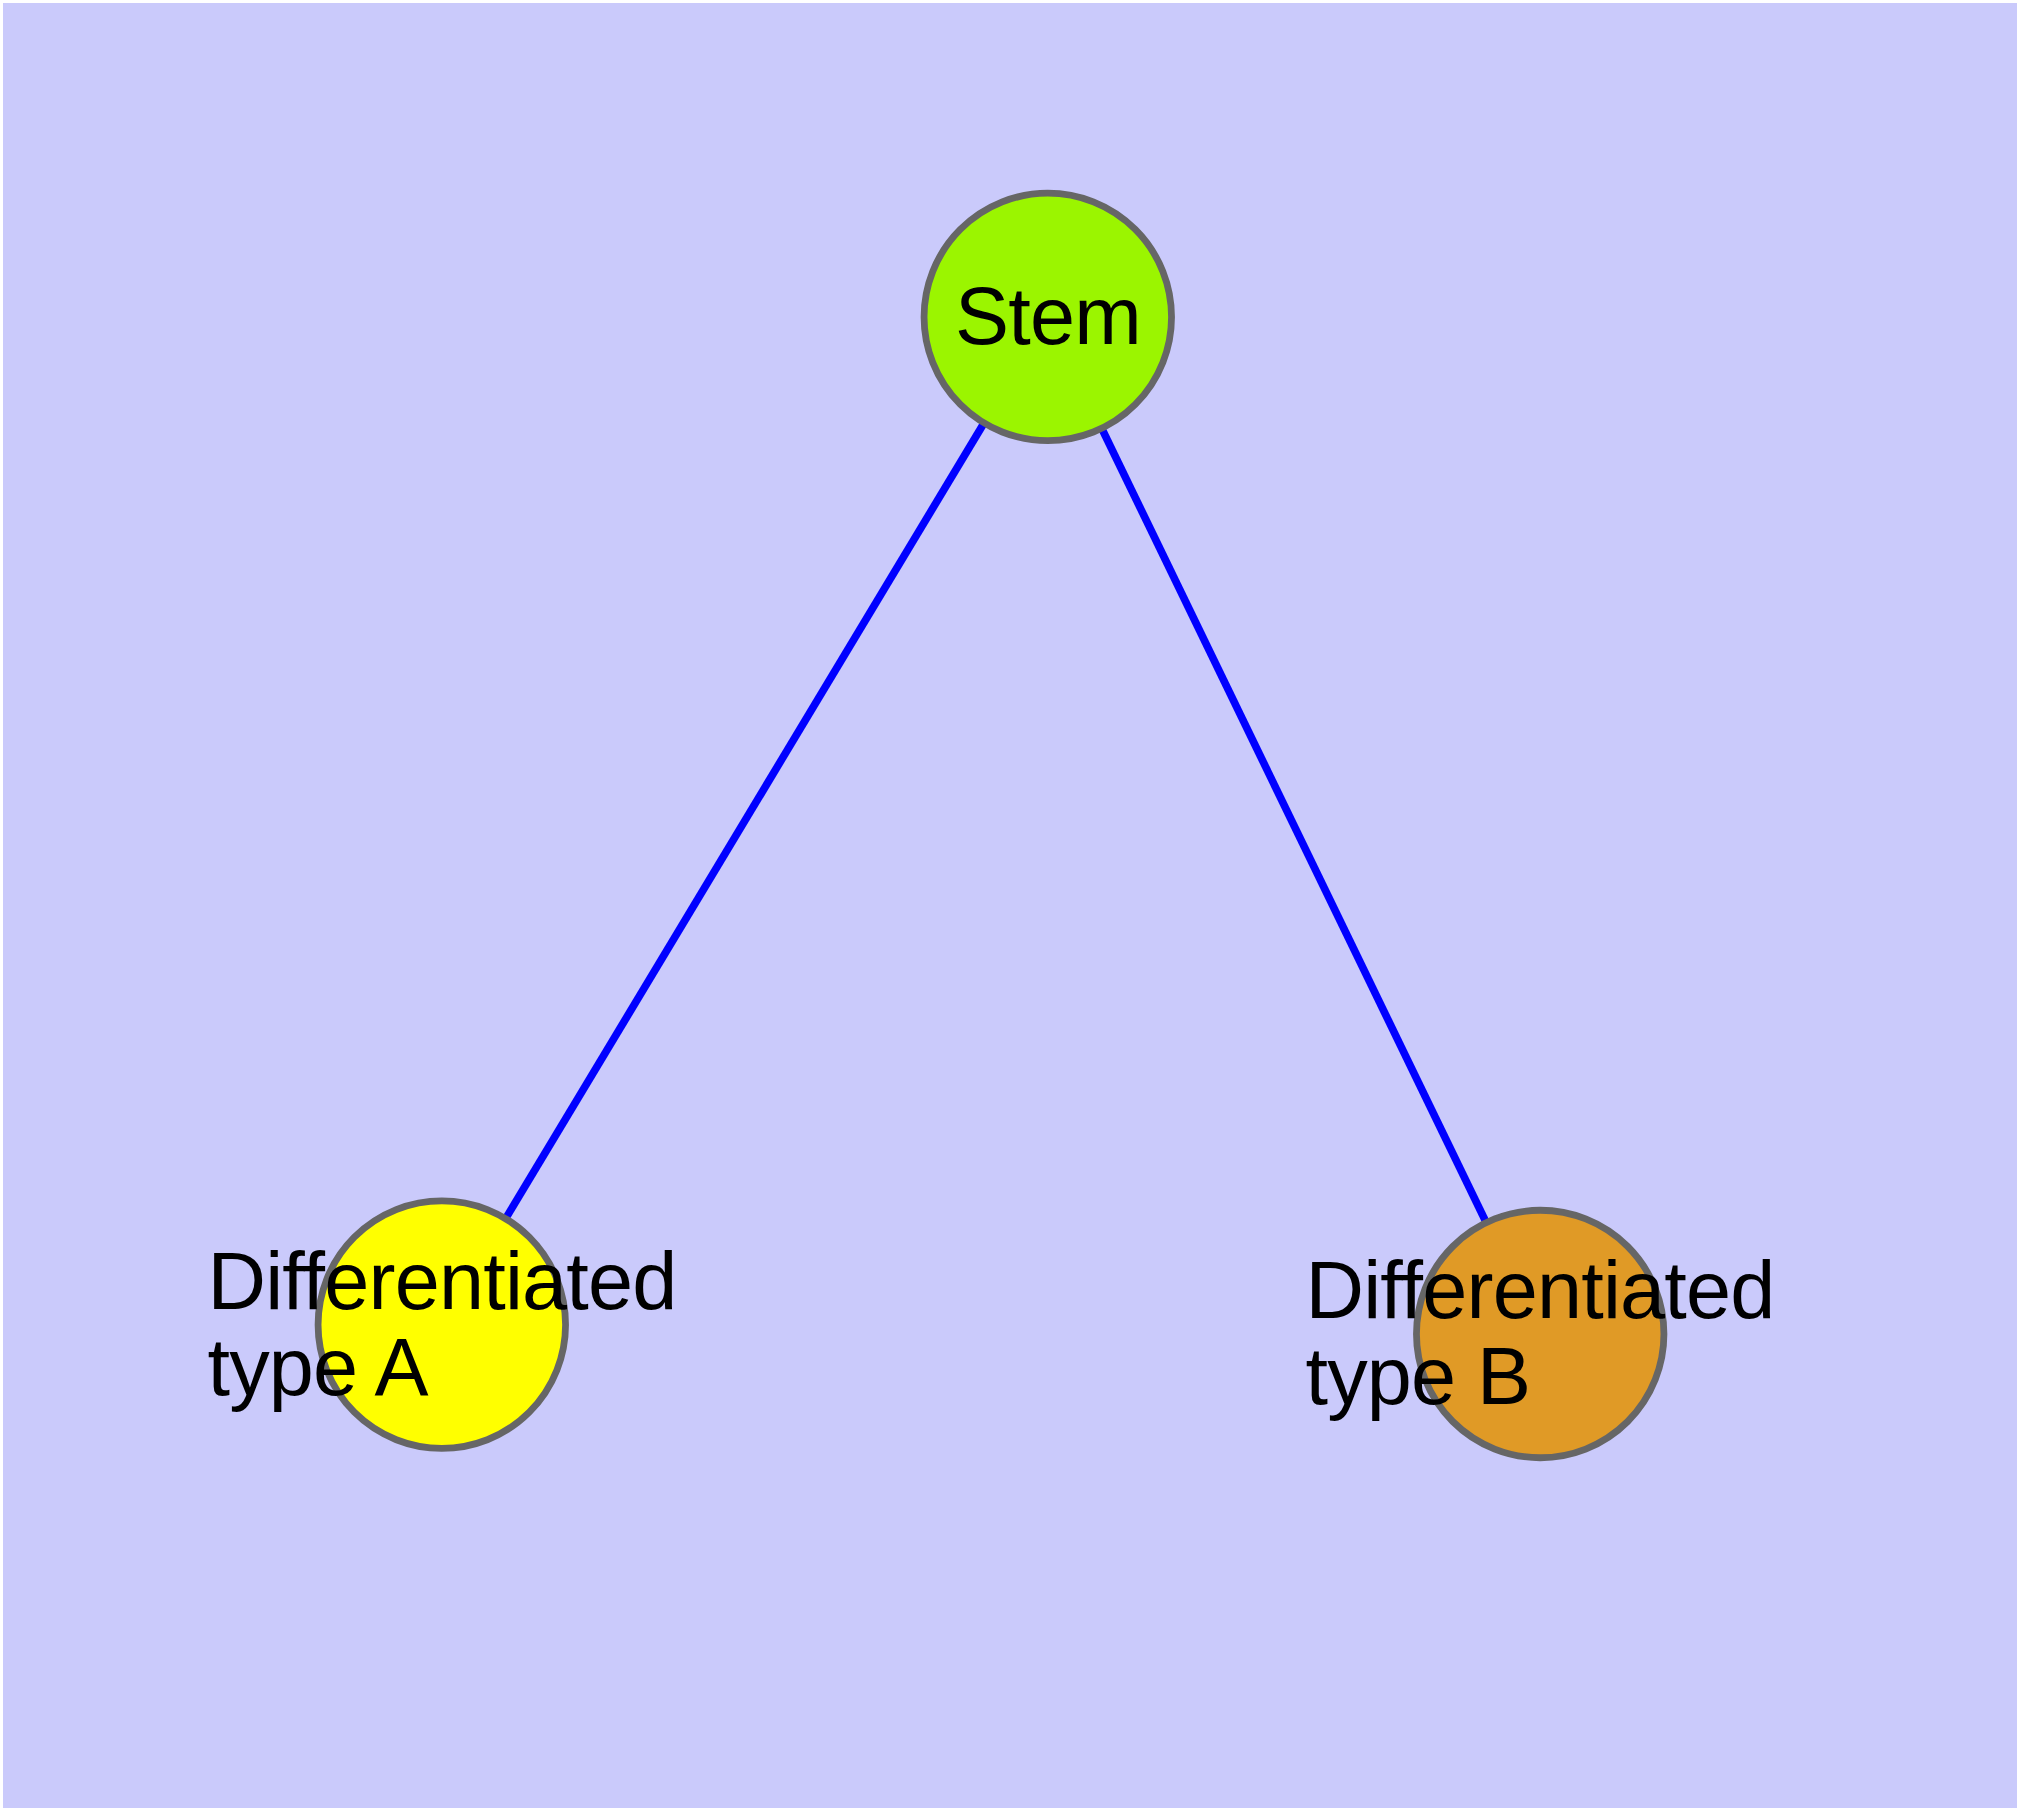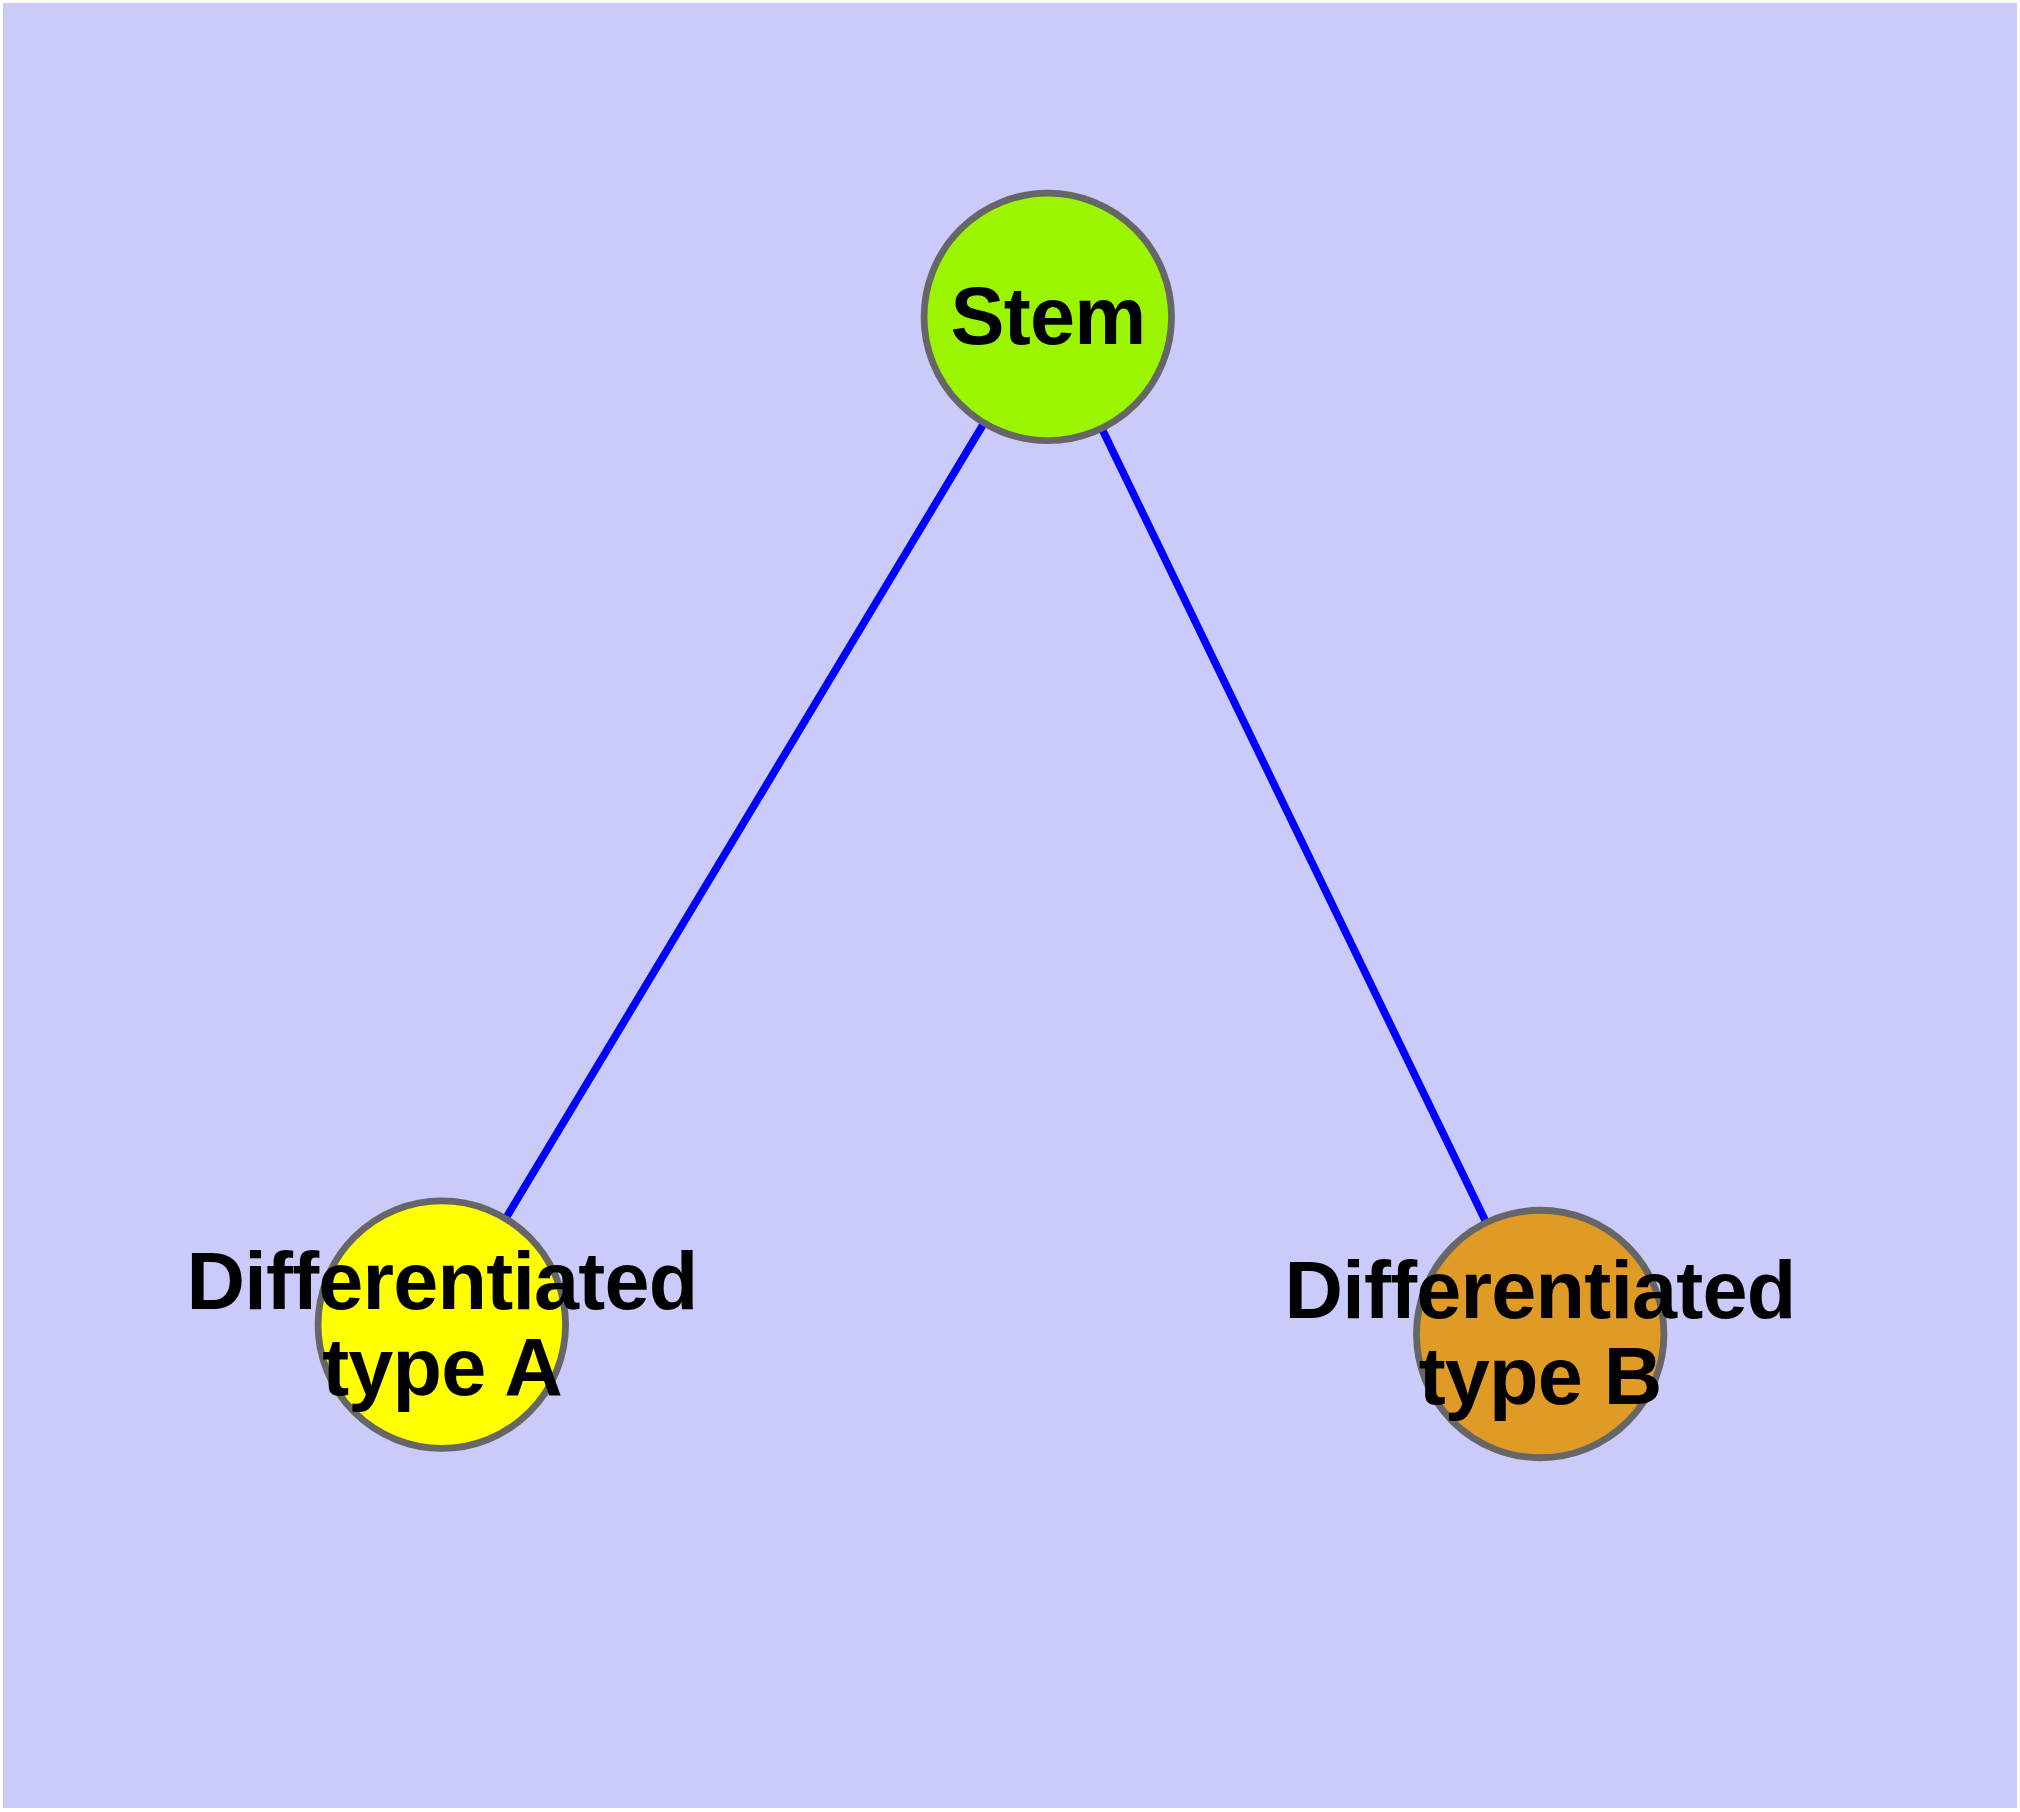--- a/index.html
+++ b/index.html
@@ -25,23 +25,23 @@
   #graph-svg {
     position: absolute;
     left: 0;
     top: 0;
     width: 2021px;
     height: 1812px;
   }
   .node-label {
     position: absolute;
     font-family: "Liberation Sans", "DejaVu Sans", sans-serif;
-    font-weight: bold;
+    font-weight: normal;
     color: #000000;
-    text-align: center;
+    text-align: left;
     line-height: 1.06;
     white-space: pre-line;
     transform: translate(-50%, -50%);
     pointer-events: none;
     letter-spacing: -0.8px;
   }
   .node-label.big { font-size: 81px; }
 </style>
 </head>
 <body>

